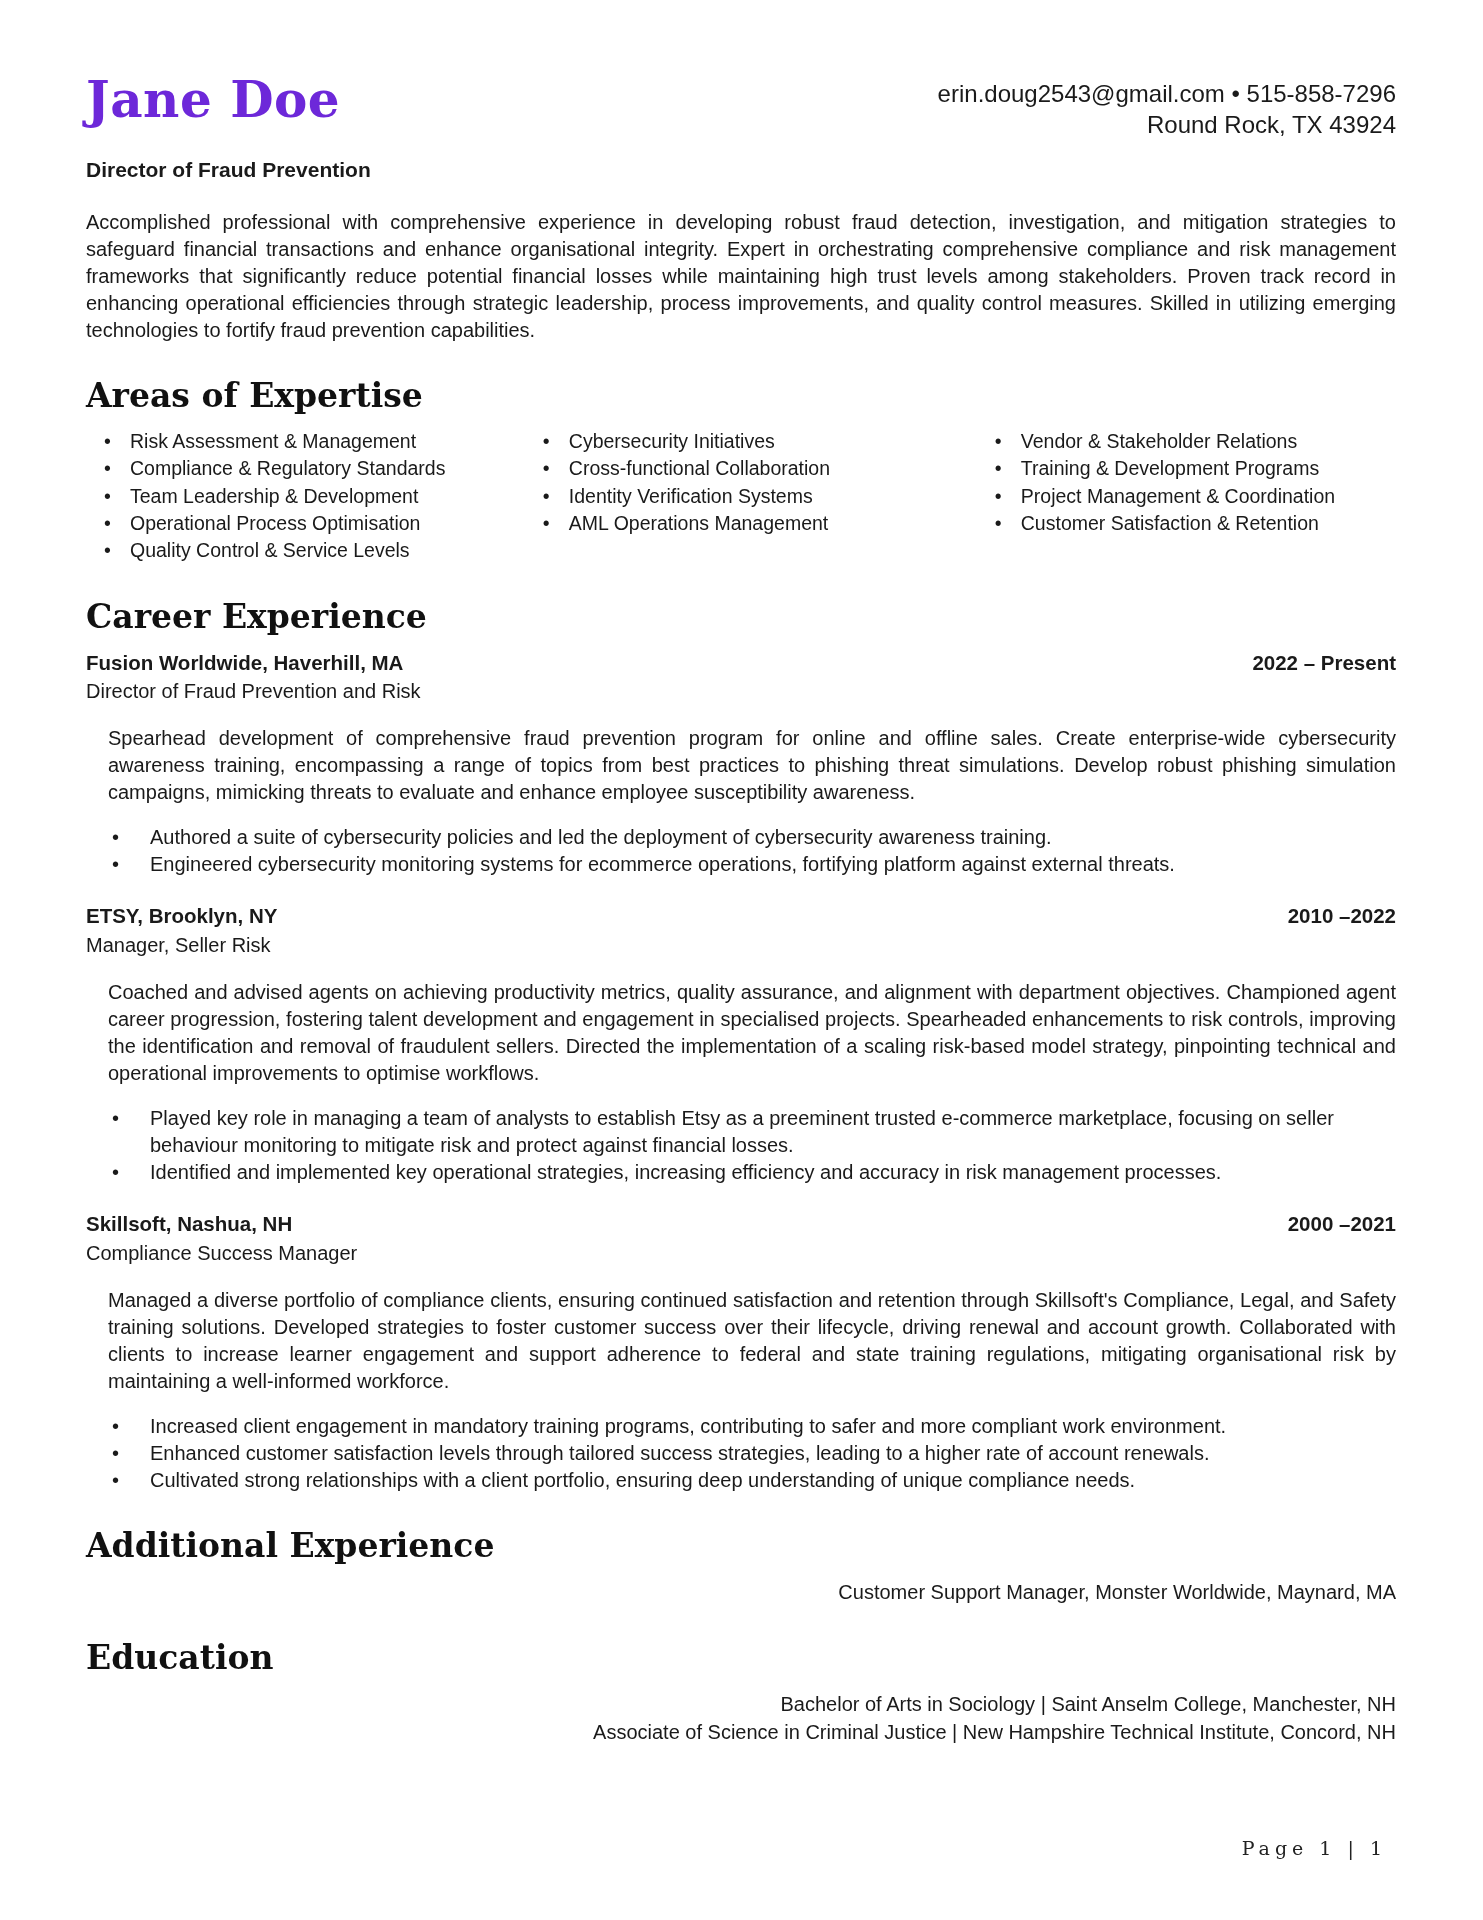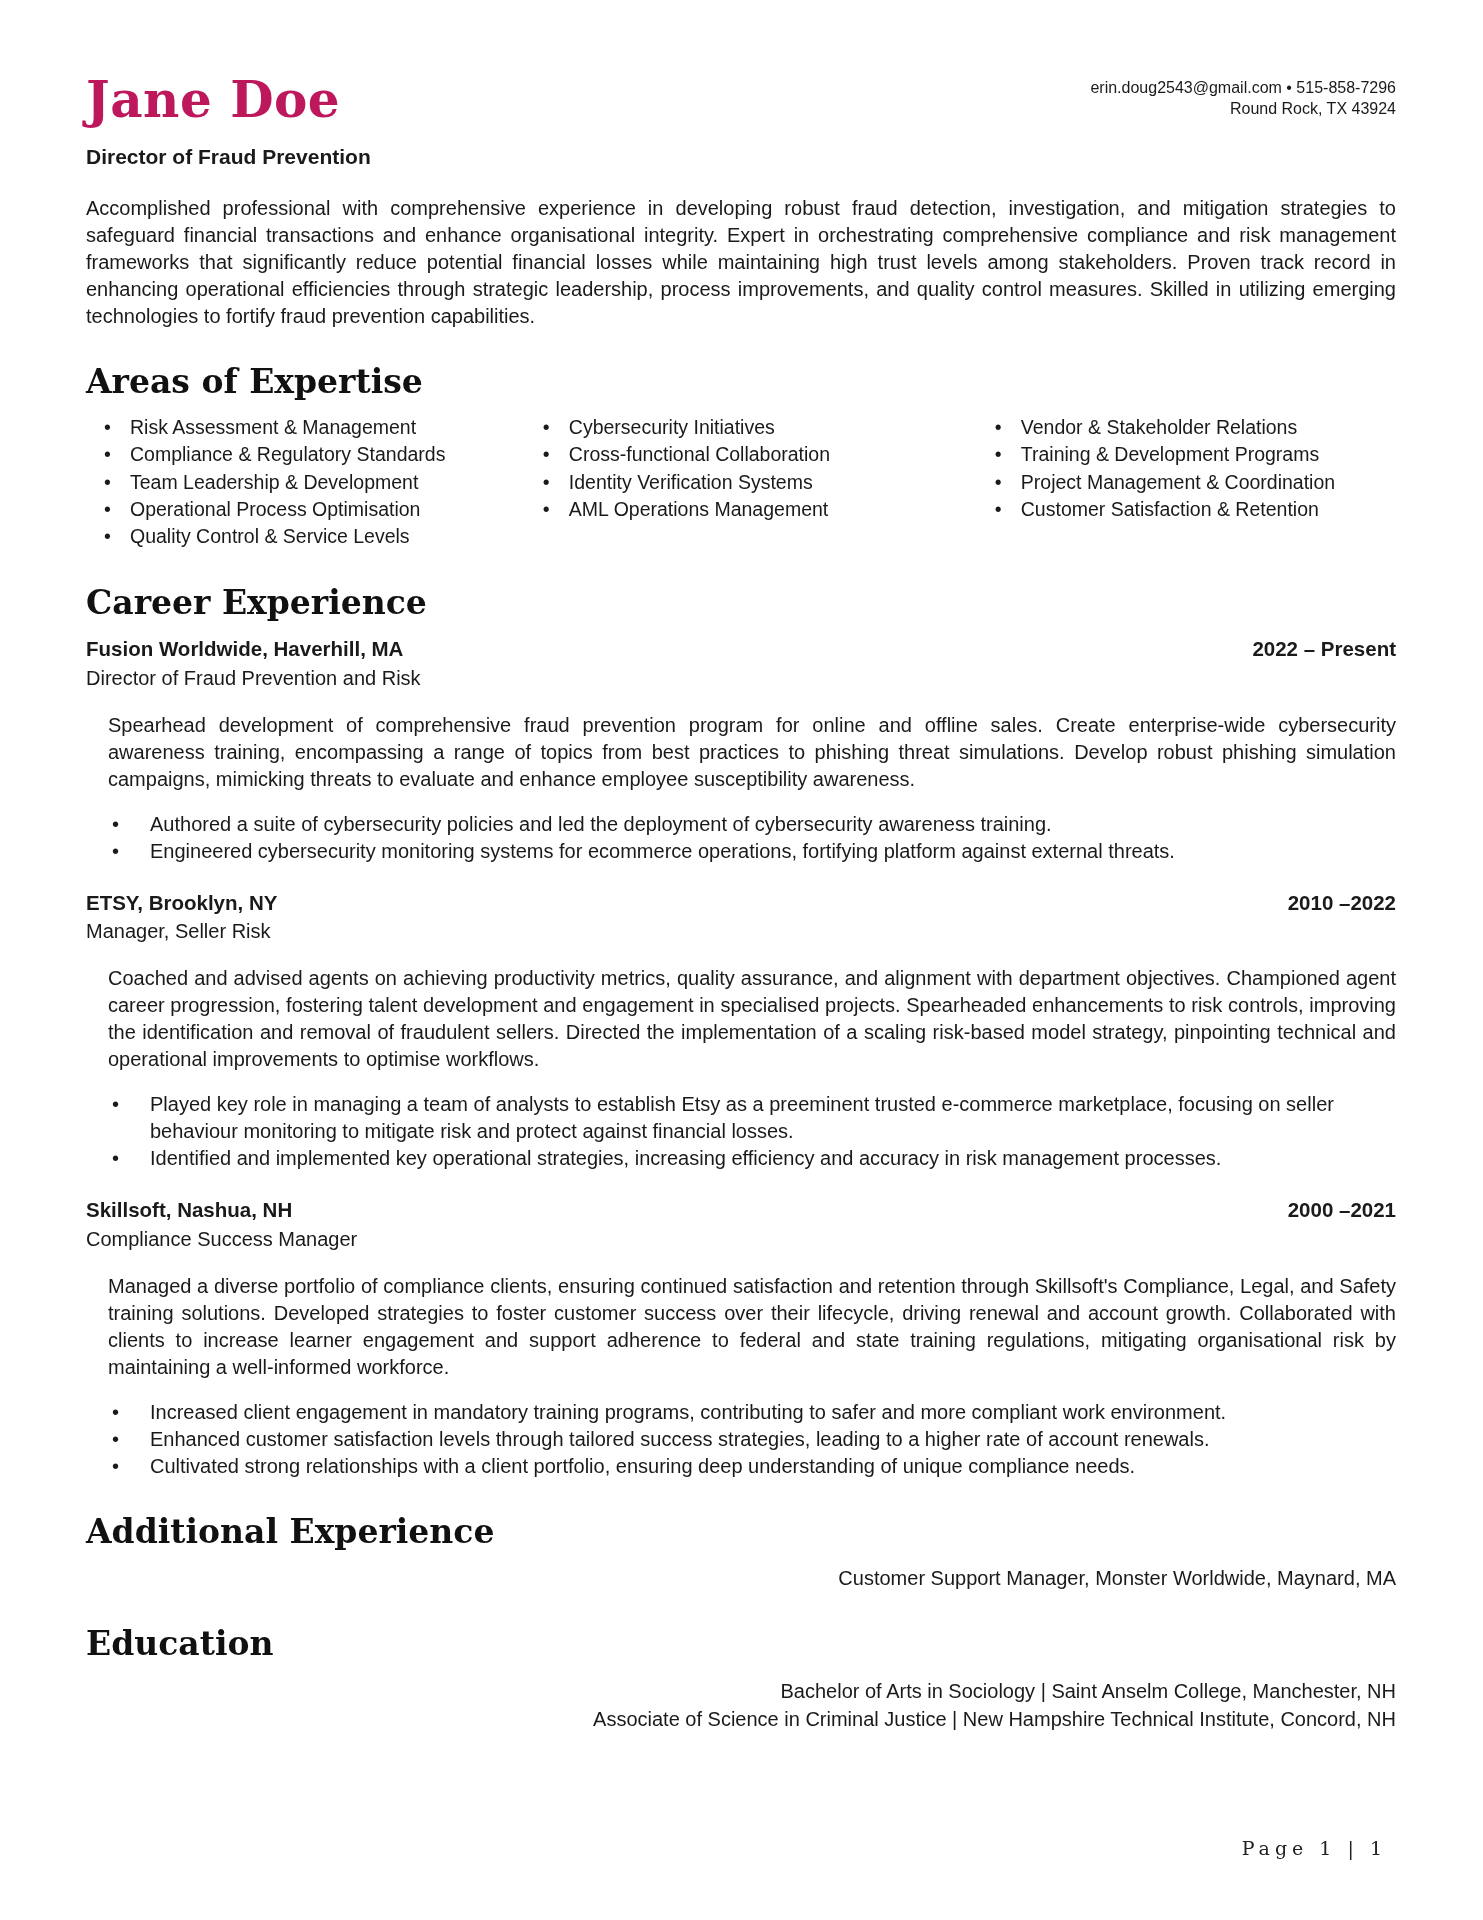--- a/index.html
+++ b/index.html
@@ -24,25 +24,25 @@
     display: flex;
     justify-content: space-between;
     align-items: flex-start;
   }
   .name {
     font-family: "DejaVu Serif", serif;
     font-weight: bold;
     font-size: 50px;
     line-height: 1.05;
     letter-spacing: 0.5px;
-    color: #be185d;
+    color: #6d28d9;
   }
   .contact {
     text-align: right;
-    font-size: 16px;
+    font-size: 24px;
     line-height: 1.3;
     padding-top: 4px;
   }
   .job-headline {
     font-weight: bold;
     font-size: 21px;
     margin-top: 16px;
   }
   .summary {
     margin-top: 24px;

